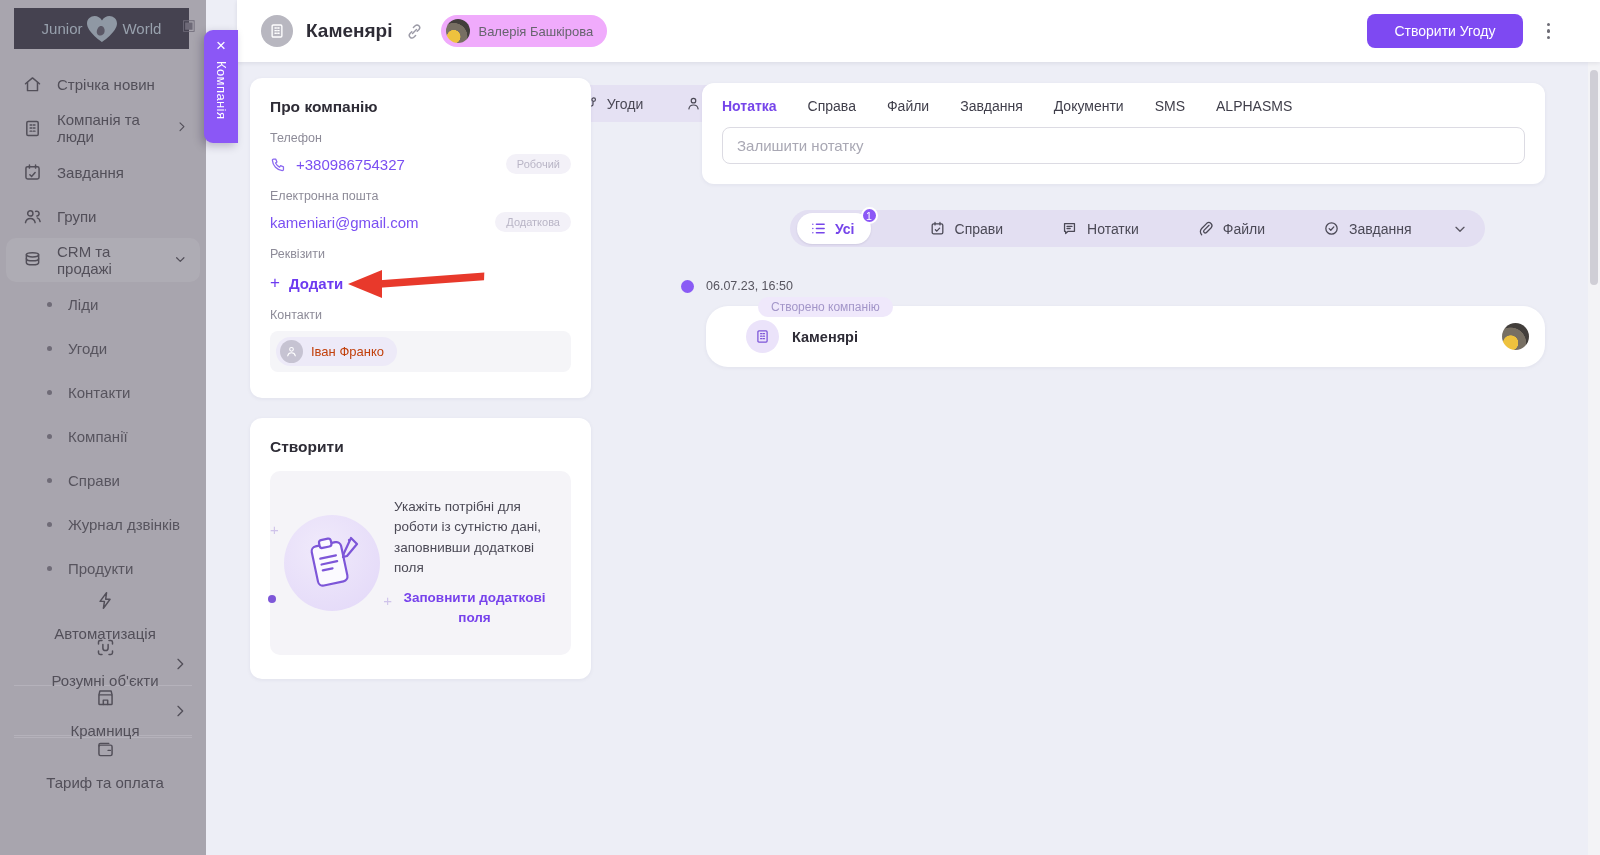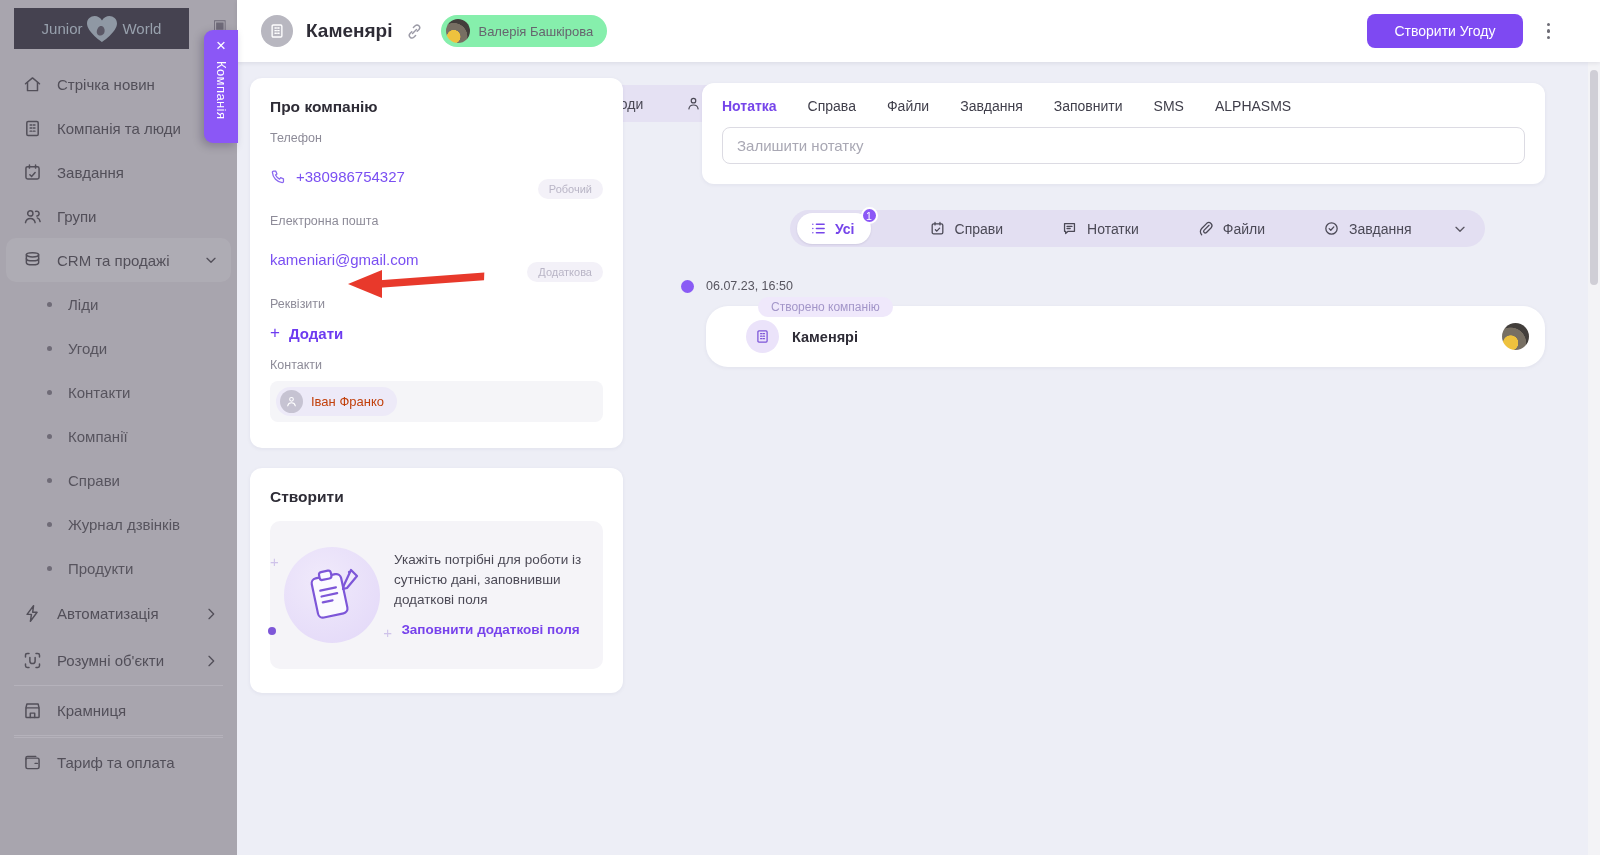--- a/index.html
+++ b/index.html
@@ -1,78 +1,78 @@
 <!DOCTYPE html>
 <html><head>
 <meta charset="utf-8">
 <style>
   * { box-sizing: border-box; margin: 0; padding: 0; }
   html,body { width:1600px; height:855px; overflow:hidden; }
   body { font-family:"Liberation Sans", sans-serif; background:#edeef6; position:relative; color:#2e2c36; }
   svg { display:block; }
 
   
-  .sidebar { position:absolute; left:0; top:0; bottom:0; width:237px; background:#a8a5ae; z-index:1; }
+  .sidebar { position:absolute; left:0; top:0; bottom:0; width:206px; background:#a8a5ae; z-index:1; }
   .logo-box { position:absolute; left:14px; top:8px; width:175px; height:41px; background:#454250;
               display:flex; align-items:center; justify-content:center; gap:3px; color:#98a1ad; font-size:15px; }
   .collapse-glyph { position:absolute; right:10px; top:16px; color:#6e6a78; font-size:15px; }
   .nav { position:absolute; top:62px; left:0; right:0; }
   .nav-item { height:44px; display:flex; align-items:center; gap:14px; padding:0 18px 0 22px;
               color:#524f59; font-size:15px; cursor:pointer; }
   .nav-item.crm-open { background:rgba(255,255,255,0.08); border-radius:10px; margin:0 6px; padding:0 12px 0 16px; }
   .nicon { width:21px; height:21px; color:#524f59; flex-shrink:0; }
   .chev { margin-left:auto; width:16px; height:16px; color:#524f59; }
   .sub-item { height:44px; display:flex; align-items:center; gap:16px; padding-left:47px; color:#57545e; font-size:15px; cursor:pointer; }
   .bullet { width:5px; height:5px; border-radius:50%; background:#6f6b77; }
   .sdivider { height:1px; background:#b5b2bb; margin:1px 14px; }
-  .low-item { height:47px; }
+  .low-item { height:47px;flex-direction:column; }
 
   
   .panel-tab { position:absolute; left:204px; top:30px; width:34px; height:113px; background:#8b57f6;
                border-radius:9px 0 0 9px; color:#fff; z-index:6; display:flex; flex-direction:column;
                align-items:center; padding-top:7px; box-shadow:-3px 3px 8px rgba(30,20,60,.25); }
   .panel-tab .close { font-size:17px; line-height:1; cursor:pointer; margin-bottom:7px; }
   .panel-tab .vlabel { writing-mode:vertical-rl; font-size:13px; letter-spacing:.4px; }
 
   
   .main { position:absolute; left:237px; top:0; right:0; bottom:0; background:#edeef6; }
   .topbar { height:62px; background:#fff; display:flex; align-items:center; padding:0 46px 0 24px;
             box-shadow:0 1px 4px rgba(40,40,70,.10); position:relative; z-index:3; }
   .company-avatar { width:32px; height:32px; border-radius:50%; background:#b8b7c0; color:#fff;
                     display:flex; align-items:center; justify-content:center; }
   .page-title { margin-left:13px; font-size:19px; font-weight:600; color:#2e2c36; }
   .link-icon { margin-left:13px; width:19px; height:19px; color:#9b9aa6; cursor:pointer; }
-  .owner-pill { margin-left:17px; height:32px; background:#86efac; border-radius:16px; display:flex;
+  .owner-pill { margin-left:17px; height:32px; background:#f0abfc; border-radius:16px; display:flex;
                 align-items:center; gap:8px; padding:0 14px 0 5px; font-size:13px; color:#66646e; cursor:pointer; }
   .owner-avatar { width:24px; height:24px; border-radius:50%;
                   background:radial-gradient(circle at 32% 74%, #eec23e 27%, #776f63 29% 56%, #423e3b 58%); }
   .create-btn { margin-left:auto; height:34px; background:#7e49f2; border:none; border-radius:8px;
                 color:#fff; font-size:14px; font-family:inherit; padding:4px 27px; cursor:pointer; }
   .kebab { margin-left:20px; display:flex; flex-direction:column; gap:3px; cursor:pointer; padding:4px; }
   .kebab i { width:3.5px; height:3.5px; border-radius:50%; background:#6d6c75; }
 
   
   .tabsbar { position:absolute; left:21px; top:85px; width:532px; height:37px; background:#e5e1f3;
              border-radius:19px; display:flex; align-items:center; font-size:14px; color:#4b4956; }
   .tab-active { height:37px; background:#fff; border-radius:19px; display:flex; align-items:center; gap:9px;
                 padding:0 23px; color:#7645ea; font-weight:600; box-shadow:0 1px 3px rgba(40,30,80,.10); cursor:pointer; }
   .related-label { margin-left:25px; }
   .etab { display:flex; align-items:center; gap:8px; margin-left:42px; cursor:pointer; }
   .eicon { width:17px; height:17px; color:#4b4956; }
 
   
-  .left-col { position:absolute; left:13px; top:78px; width:373px; }
+  .left-col { position:absolute; left:13px; top:78px; width:341px; }
   .card { background:#fff; border-radius:12px; box-shadow:0 1px 4px rgba(40,40,80,.06); }
   .about-card { padding:20px 20px 26px; position:relative; }
   .card h3 { font-size:15.5px; font-weight:700; color:#2e2c36; }
   .field-label { font-size:12.5px; color:#8d8b98; margin-top:15px; }
   .field-row { display:flex; align-items:center; margin-top:9px;gap:20px; }
   .field-value { display:flex; align-items:center; gap:9px; color:#7a4ff2; font-size:15px; cursor:pointer; }
   .fv-icon { width:17px; height:17px; color:#8a68f0; }
-  .badge { margin-left:auto; background:#f3f1f8; color:#b9b5c6; font-size:11px; padding:4px 11px; border-radius:10px;margin-top:25px; }
+  .badge { margin-left:auto; background:#f3f1f8; color:#b9b5c6; font-size:11px; padding:4px 11px; border-radius:10px; }
   .add-link { display:inline-flex; align-items:center; gap:9px; margin-top:12px; color:#6d3bf0;
               font-size:15px; font-weight:600; cursor:pointer; }
   .plus-glyph { font-size:17px; font-weight:400; }
   .contact-box { background:#f5f5f8; border-radius:8px; padding:6px; margin-top:9px; }
   .contact-chip { display:inline-flex; align-items:center; gap:8px; background:#edeaf8; border-radius:15px;
                   padding:3px 13px 3px 4px; font-size:13px; color:#c2410c; cursor:pointer; }
   .chip-avatar { width:23px; height:23px; border-radius:50%; background:#c6c3d2; color:#fff;
                  display:flex; align-items:center; justify-content:center; }
   .red-arrow { position:absolute; left:96px; top:184px; pointer-events:none; }
 
@@ -421,21 +421,21 @@
     </div>
   </div>
 
   <div class="right-col">
     <div class="card composer-card">
       <div class="composer-tabs">
         <span class="ctab active">Нотатка</span>
         <span class="ctab">Справа</span>
         <span class="ctab">Файли</span>
         <span class="ctab">Завдання</span>
-        <span class="ctab">Заповнити</span>
+        <span class="ctab">Документи</span>
         <span class="ctab">SMS</span>
         <span class="ctab">ALPHASMS</span>
       </div>
       <input class="note-input" type="text" placeholder="Залишити нотатку" style="">
     </div>
 
     <div class="filterbar">
       <div class="f-active">
         <span class="eicon" style="color:#7645ea">
             <svg viewBox="0 0 24 24" fill="none" stroke="currentColor" stroke-width="2" stroke-linecap="round">

